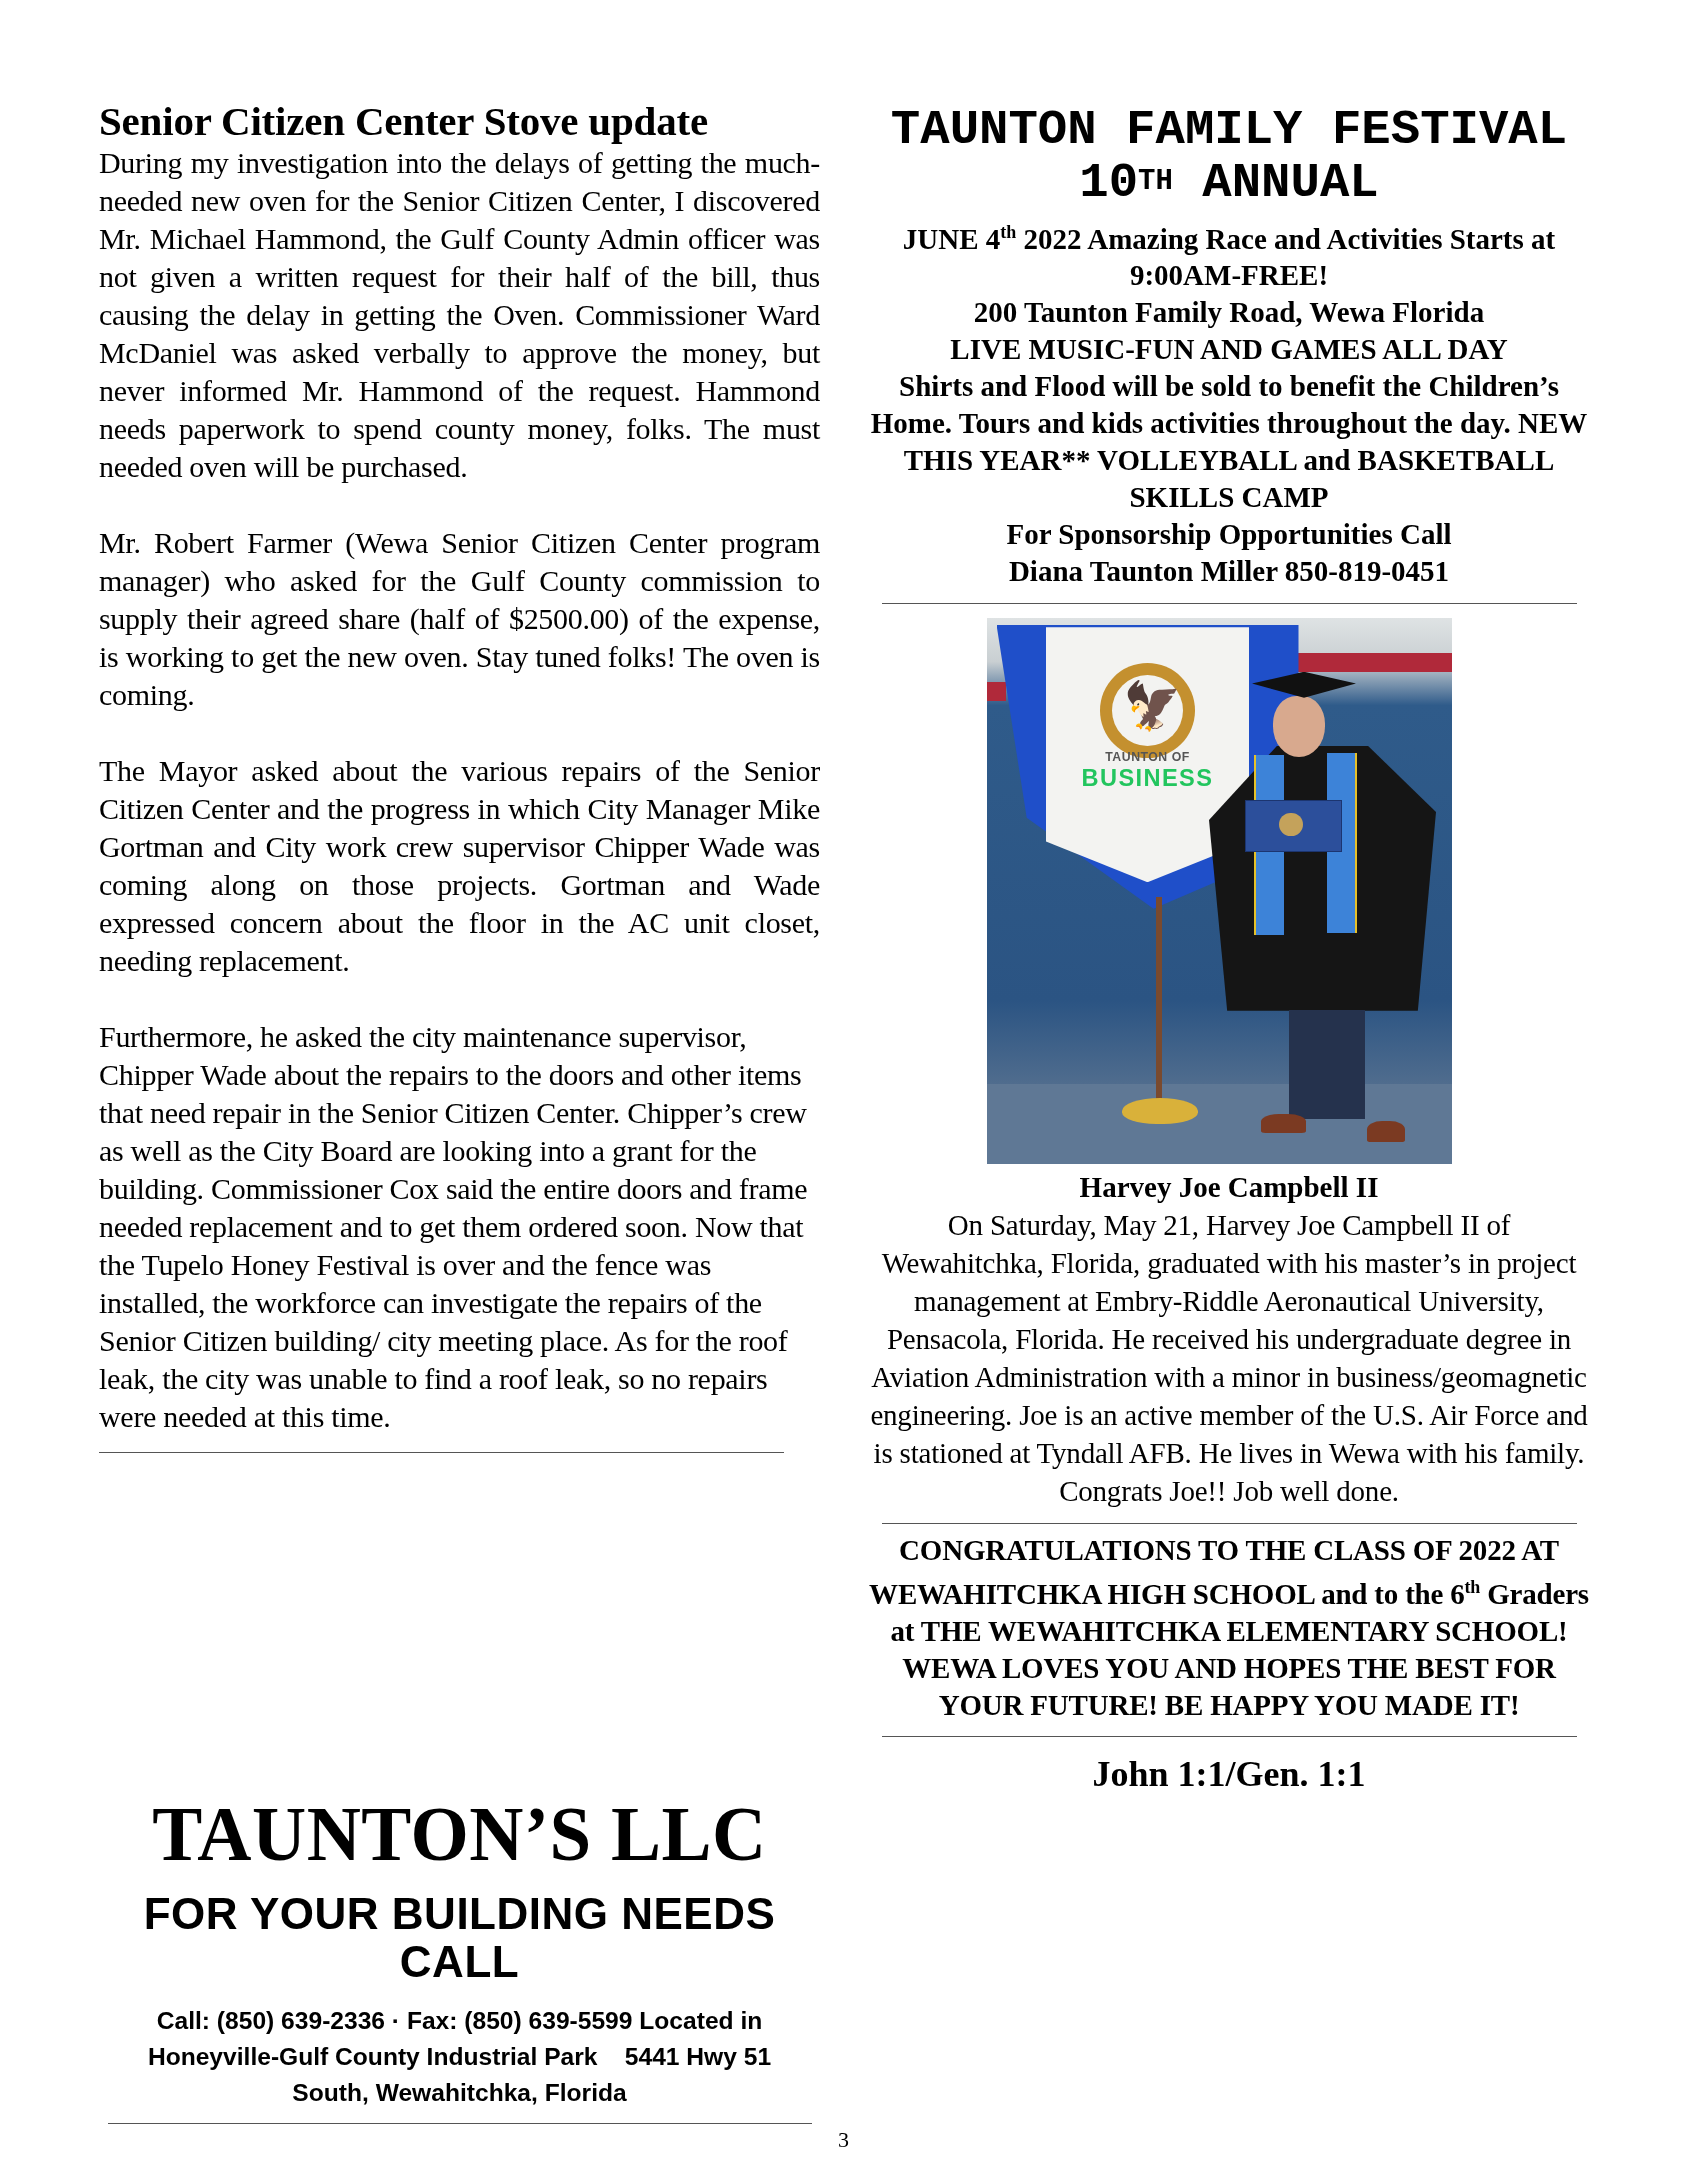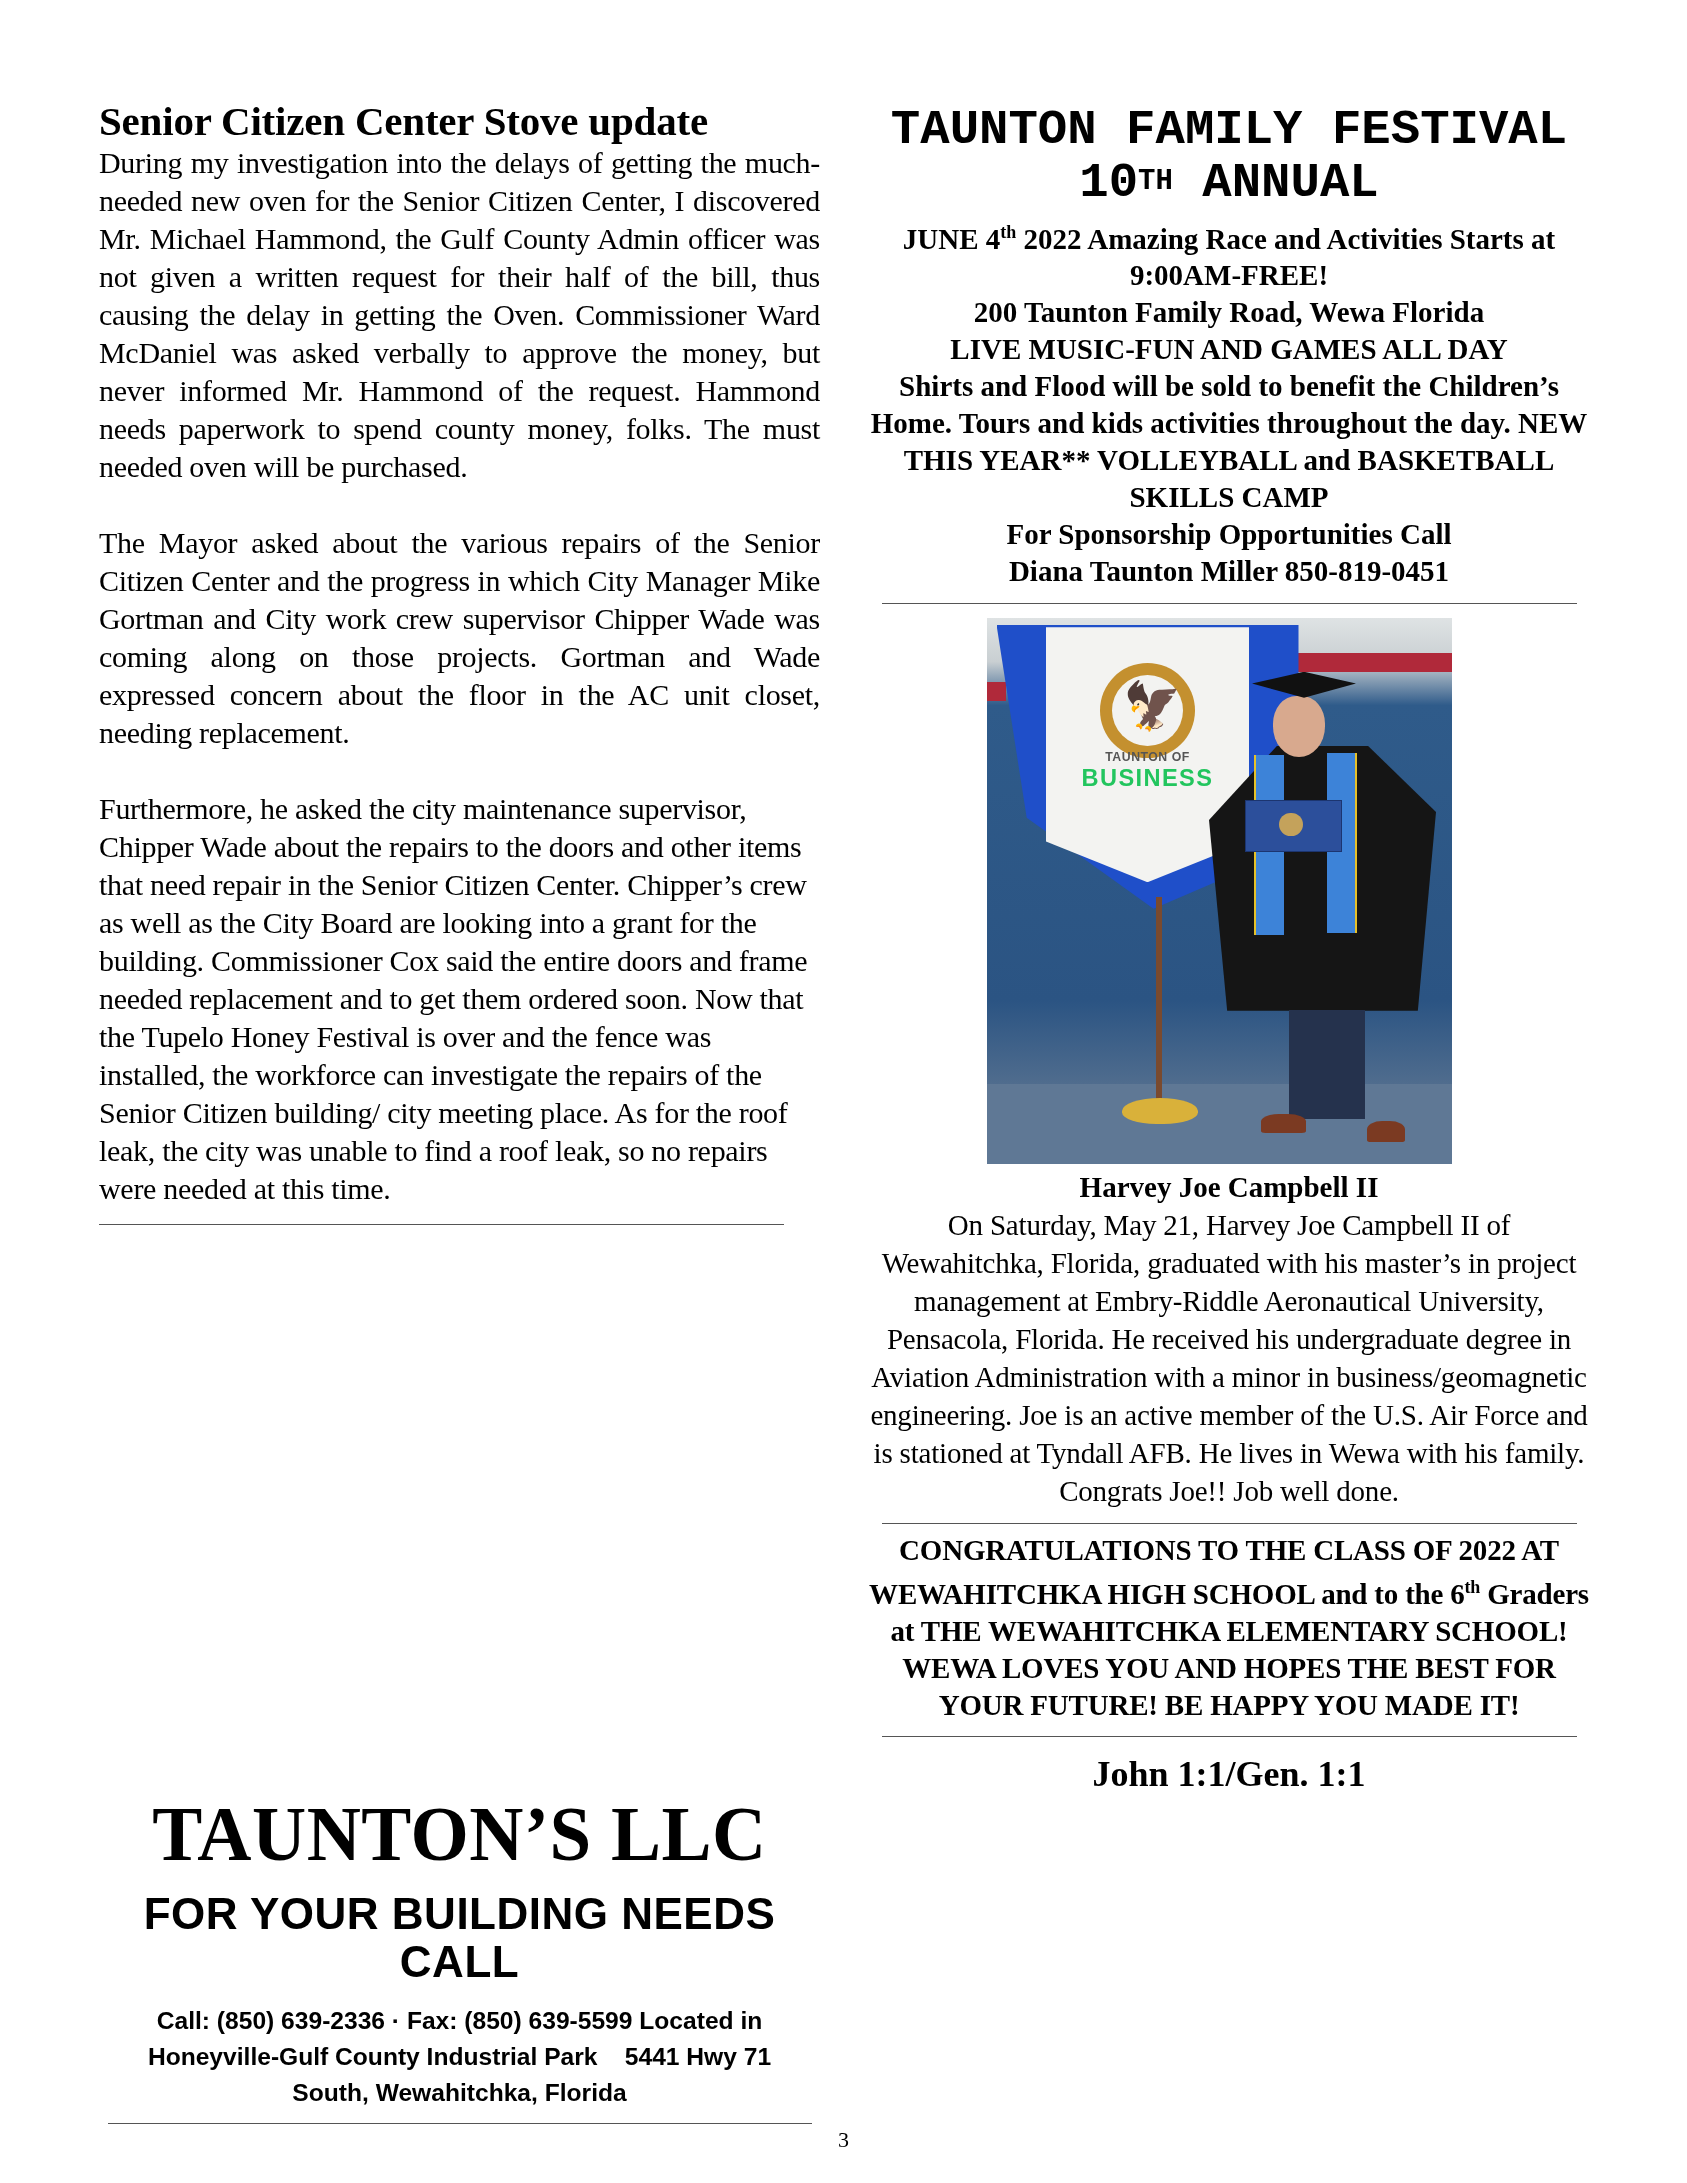--- a/index.html
+++ b/index.html
@@ -63,32 +63,33 @@
 
     .page-num { position: absolute; left: 0; width: 1687px; top: 2127px; text-align: center; font-size: 22px; }
   </style>
 </head>
 <body class="serif">
 
 <section class="col-left">
   <h1 class="article-title">Senior Citizen Center Stove update</h1>
   <div class="article-body">
     <p>During my investigation into the delays of getting the much-needed new oven for the Senior Citizen Center, I discovered Mr. Michael Hammond, the Gulf County Admin officer was not given a written request for their half of the bill, thus causing the delay in getting the Oven. Commissioner Ward McDaniel was asked verbally to approve the money, but never informed Mr. Hammond of the request. Hammond needs paperwork to spend county money, folks. The must needed oven will be purchased.</p>
+    <p>Mr. Robert Farmer (Wewa Senior Citizen Center program manager) who asked for the Gulf County commission to supply their agreed share (half of $2500.00) of the expense, is working to get the new oven. Stay tuned folks! The oven is coming.</p>
     <p>The Mayor asked about the various repairs of the Senior Citizen Center and the progress in which City Manager Mike Gortman and City work crew supervisor Chipper Wade was coming along on those projects. Gortman and Wade expressed concern about the floor in the AC unit closet, needing replacement.</p>
     <p class="last">Furthermore, he asked the city maintenance supervisor, Chipper Wade about the repairs to the doors and other items that need repair in the Senior Citizen Center. Chipper’s crew as well as the City Board are looking into a grant for the building.  Commissioner Cox said the entire doors and frame needed replacement and to get them ordered soon. Now that the Tupelo Honey Festival is over and the fence was installed, the workforce can investigate the repairs of the Senior Citizen building/ city meeting place. As for the roof leak, the city was unable to find a roof leak, so no repairs were needed at this time.</p>
   </div>
   <hr class="rule-left">
 </section>
 
 <section class="ad">
   <h2 class="ad-name serif">TAUNTON’S LLC</h2>
   <p class="ad-tag sans">FOR YOUR BUILDING NEEDS CALL</p>
   <p class="ad-contact sans">
     <span>Call: (850) 639-2336 · Fax: (850) 639-5599 Located in</span><br>
-    <span style="white-space:pre;">Honeyville-Gulf County Industrial Park    5441 Hwy 71</span><br>
+    <span style="white-space:pre;">Honeyville-Gulf County Industrial Park    5441 Hwy 51</span><br>
     <span>South, Wewahitchka, Florida</span>
   </p>
   <hr class="rule-ad">
 </section>
 
 <section class="col-right">
   <div>
     <h2 class="fest-title">
       <span>TAUNTON FAMILY FESTIVAL</span><br>
       <span>10</span><sup>TH</sup><span> ANNUAL</span>

